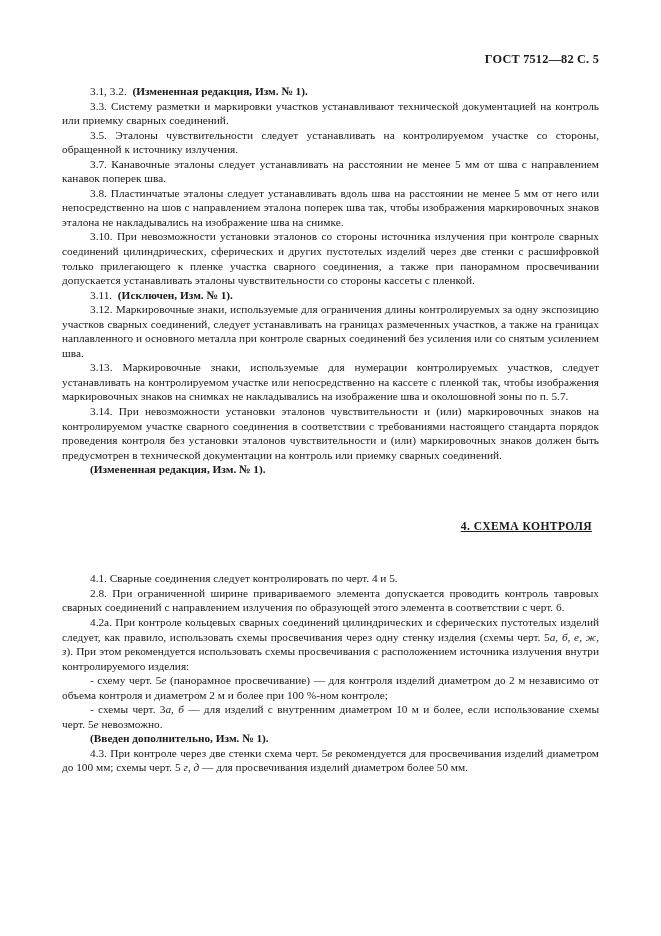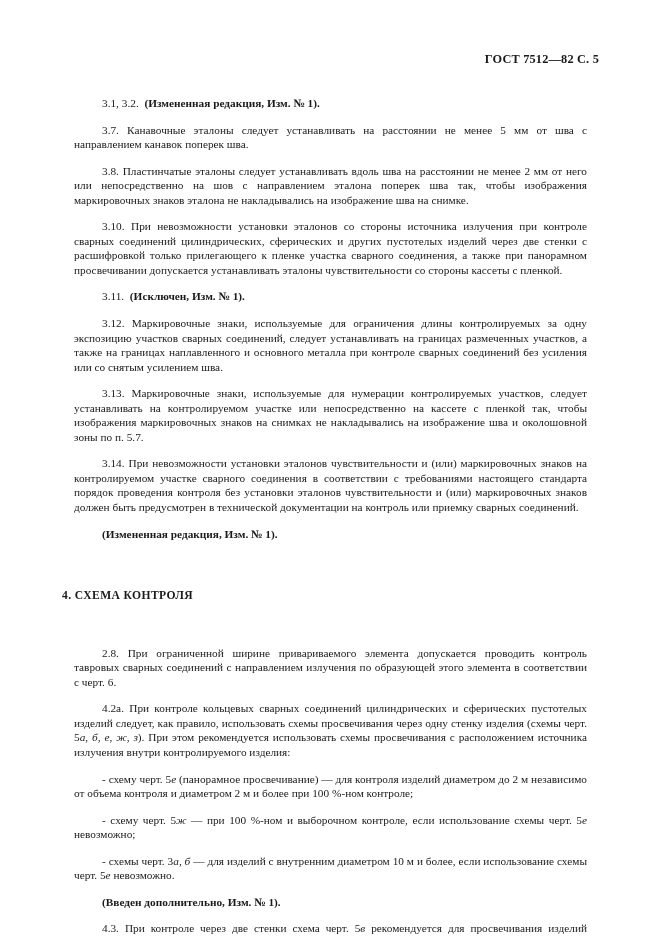--- a/index.html
+++ b/index.html
@@ -37,96 +37,99 @@
 
   
   .content {
     position: absolute;
     left: 62px;
     top: 84px;
     width: 537px;
   }
 
   p {
-    margin: 12px;
+    margin: 0;
     font-size: 11.3px;
     line-height: 14.55px;
     text-align: justify;
     text-indent: 28px;
     text-justify: inter-word;
     word-spacing: 0px;
     hyphens: none;
   }
   p.bold { font-weight: bold; }
   p.dash { text-indent: 28px; }
 
   .b { font-weight: bold; }
   .i { font-style: italic; }
 
   
   .section-heading {
-    margin: 0;
-    text-align: left;
+    margin: 7px;
+    text-align: right;
     font-size: 11.6px;
     font-weight: bold;
     text-indent: 0;
     letter-spacing: 0.4px;
+    text-decoration: underline;
   }
 
   .gap-heading-before { height: 36px; }
   .gap-heading-after  { height: 30px; }
 </style>
 </head>
 <body>
 
 <div class="page">
 
   <div class="header">
     <span>ГОСТ 7512—82 С. 5</span>
   </div>
 
   <div class="content">
 
     <p><span class="nb">3.1, 3.2.</span>&nbsp;&nbsp;<span class="b">(Измененная редакция, Изм. № 1).</span></p>
 
+    <p>3.3.  Систему разметки и маркировки участков устанавливают технической документацией на контроль или приемку сварных соединений.</p>
 
 
+    <p>3.5.  Эталоны чувствительности следует устанавливать на контролируемом участке со стороны, обращенной к источнику излучения.</p>
 
 
     <p>3.7.  Канавочные эталоны следует устанавливать на расстоянии не менее 5 мм от шва с направлением канавок поперек шва.</p>
 
-    <p>3.8.  Пластинчатые эталоны следует устанавливать вдоль шва на расстоянии не менее 2 мм от него или непосредственно на шов с направлением эталона поперек шва так, чтобы изображения маркировочных знаков эталона не накладывались на изображение шва на снимке.</p>
+    <p>3.8.  Пластинчатые эталоны следует устанавливать вдоль шва на расстоянии не менее 5 мм от него или непосредственно на шов с направлением эталона поперек шва так, чтобы изображения маркировочных знаков эталона не накладывались на изображение шва на снимке.</p>
 
 
     <p>3.10.  При невозможности установки эталонов со стороны источника излучения при контроле сварных соединений цилиндрических, сферических и других пустотелых изделий через две стенки с расшифровкой только прилегающего к пленке участка сварного соединения, а также при панорамном просвечивании допускается устанавливать эталоны чувствительности со стороны кассеты с пленкой.</p>
 
     <p><span>3.11.</span>&nbsp;&nbsp;<span class="b">(Исключен, Изм. № 1).</span></p>
 
     <p>3.12.  Маркировочные знаки, используемые для ограничения длины контролируемых за одну экспозицию участков сварных соединений, следует устанавливать на границах размеченных участков, а также на границах наплавленного и основного металла при контроле сварных соединений без усиления или со снятым усилением шва.</p>
 
     <p>3.13.  Маркировочные знаки, используемые для нумерации контролируемых участков, следует устанавливать на контролируемом участке или непосредственно на кассете с пленкой так, чтобы изображения маркировочных знаков на снимках не накладывались на изображение шва и околошовной зоны по п. 5.7.</p>
 
     <p>3.14.  При невозможности установки эталонов чувствительности и (или) маркировочных знаков на контролируемом участке сварного соединения в соответствии с требованиями настоящего стандарта порядок проведения контроля без установки эталонов чувствительности и (или) маркировочных знаков должен быть предусмотрен в технической документации на контроль или приемку сварных соединений.</p>
 
     <p class="bold">(Измененная редакция, Изм. № 1).</p>
 
     <div class="gap-heading-before"></div>
 
     <p class="section-heading">4.  СХЕМА КОНТРОЛЯ</p>
 
     <div class="gap-heading-after"></div>
 
+    <p>4.1.  Сварные соединения следует контролировать по черт. 4 и 5.</p>
 
     <p>2.8.  При ограниченной ширине привариваемого элемента допускается проводить контроль тавровых сварных соединений с направлением излучения по образующей этого элемента в соответствии с черт. 6.</p>
 
     <p><span>4.2а.  При контроле кольцевых сварных соединений цилиндрических и сферических пустотелых изделий следует, как правило, использовать схемы просвечивания через одну стенку изделия (схемы черт. 5</span><span class="i">а</span><span>, </span><span class="i">б</span><span>, </span><span class="i">е</span><span>, </span><span class="i">ж</span><span>, </span><span class="i">з</span><span>). При этом рекомендуется использовать схемы просвечивания с расположением источника излучения внутри контролируемого изделия:</span></p>
 
     <p class="dash"><span>- схему черт. 5</span><span class="i">е</span><span> (панорамное просвечивание) — для контроля изделий диаметром до 2 м независимо от объема контроля и диаметром 2 м и более при 100 %-ном контроле;</span></p>
 
-    <p class="dash"><span>- схему черт. 5</span><span class="i">ж</span><span> — при 100 %-ном и выборочном контроле, если использование схемы черт. 5</span><span class="i">е</span><span> невозможно;</span></p>
 
 
     <p class="dash"><span>- схемы черт. 3</span><span class="i">а</span><span>, </span><span class="i">б</span><span> — для изделий с внутренним диаметром 10 м и более, если использование схемы черт. 5</span><span class="i">е</span><span> невозможно.</span></p>
 
     <p class="bold">(Введен дополнительно, Изм. № 1).</p>
 
     <p><span>4.3.  При контроле через две стенки схема черт. 5</span><span class="i">в</span><span> рекомендуется для просвечивания изделий диаметром до 100 мм; схемы черт. 5 </span><span class="i">г</span><span>, </span><span class="i">д</span><span> — для просвечивания изделий диаметром более 50 мм.</span></p>
 
   </div>
 </div>

